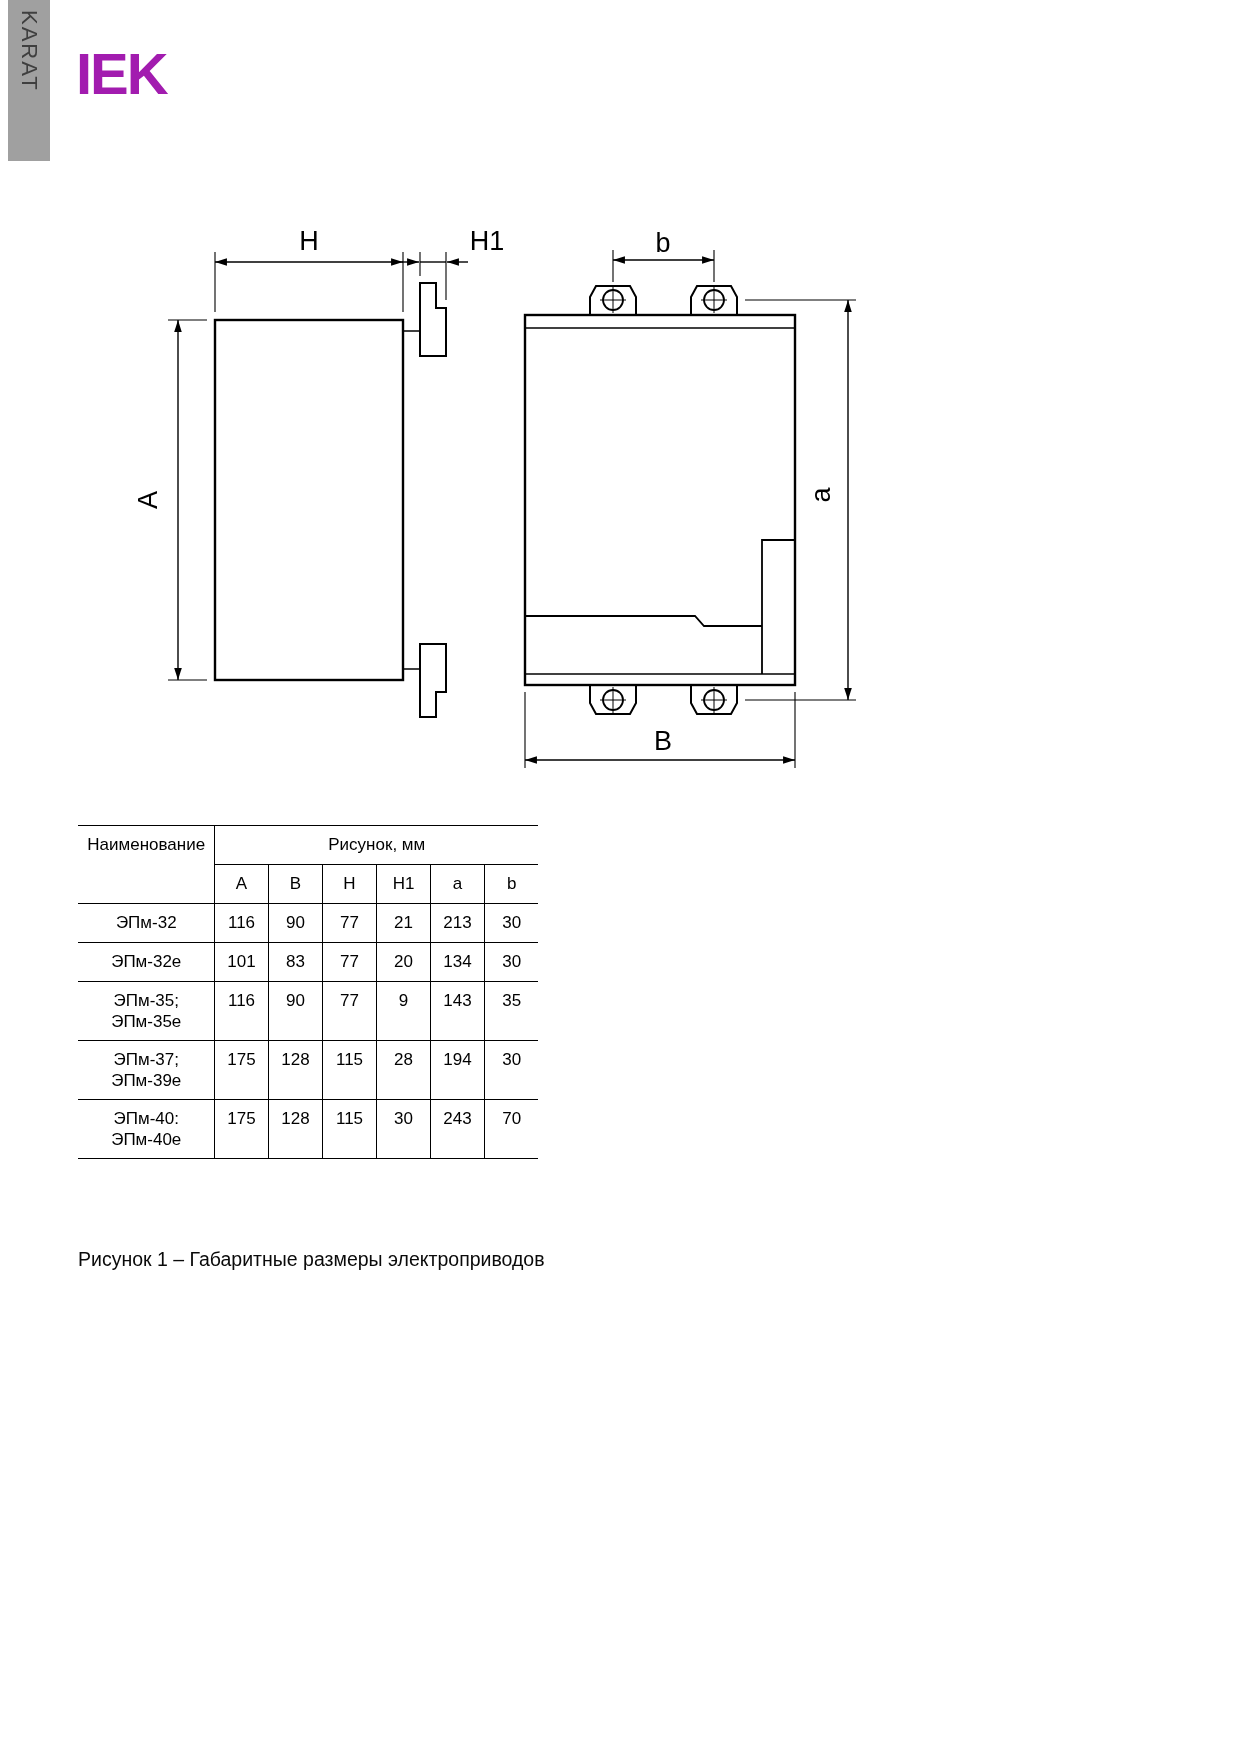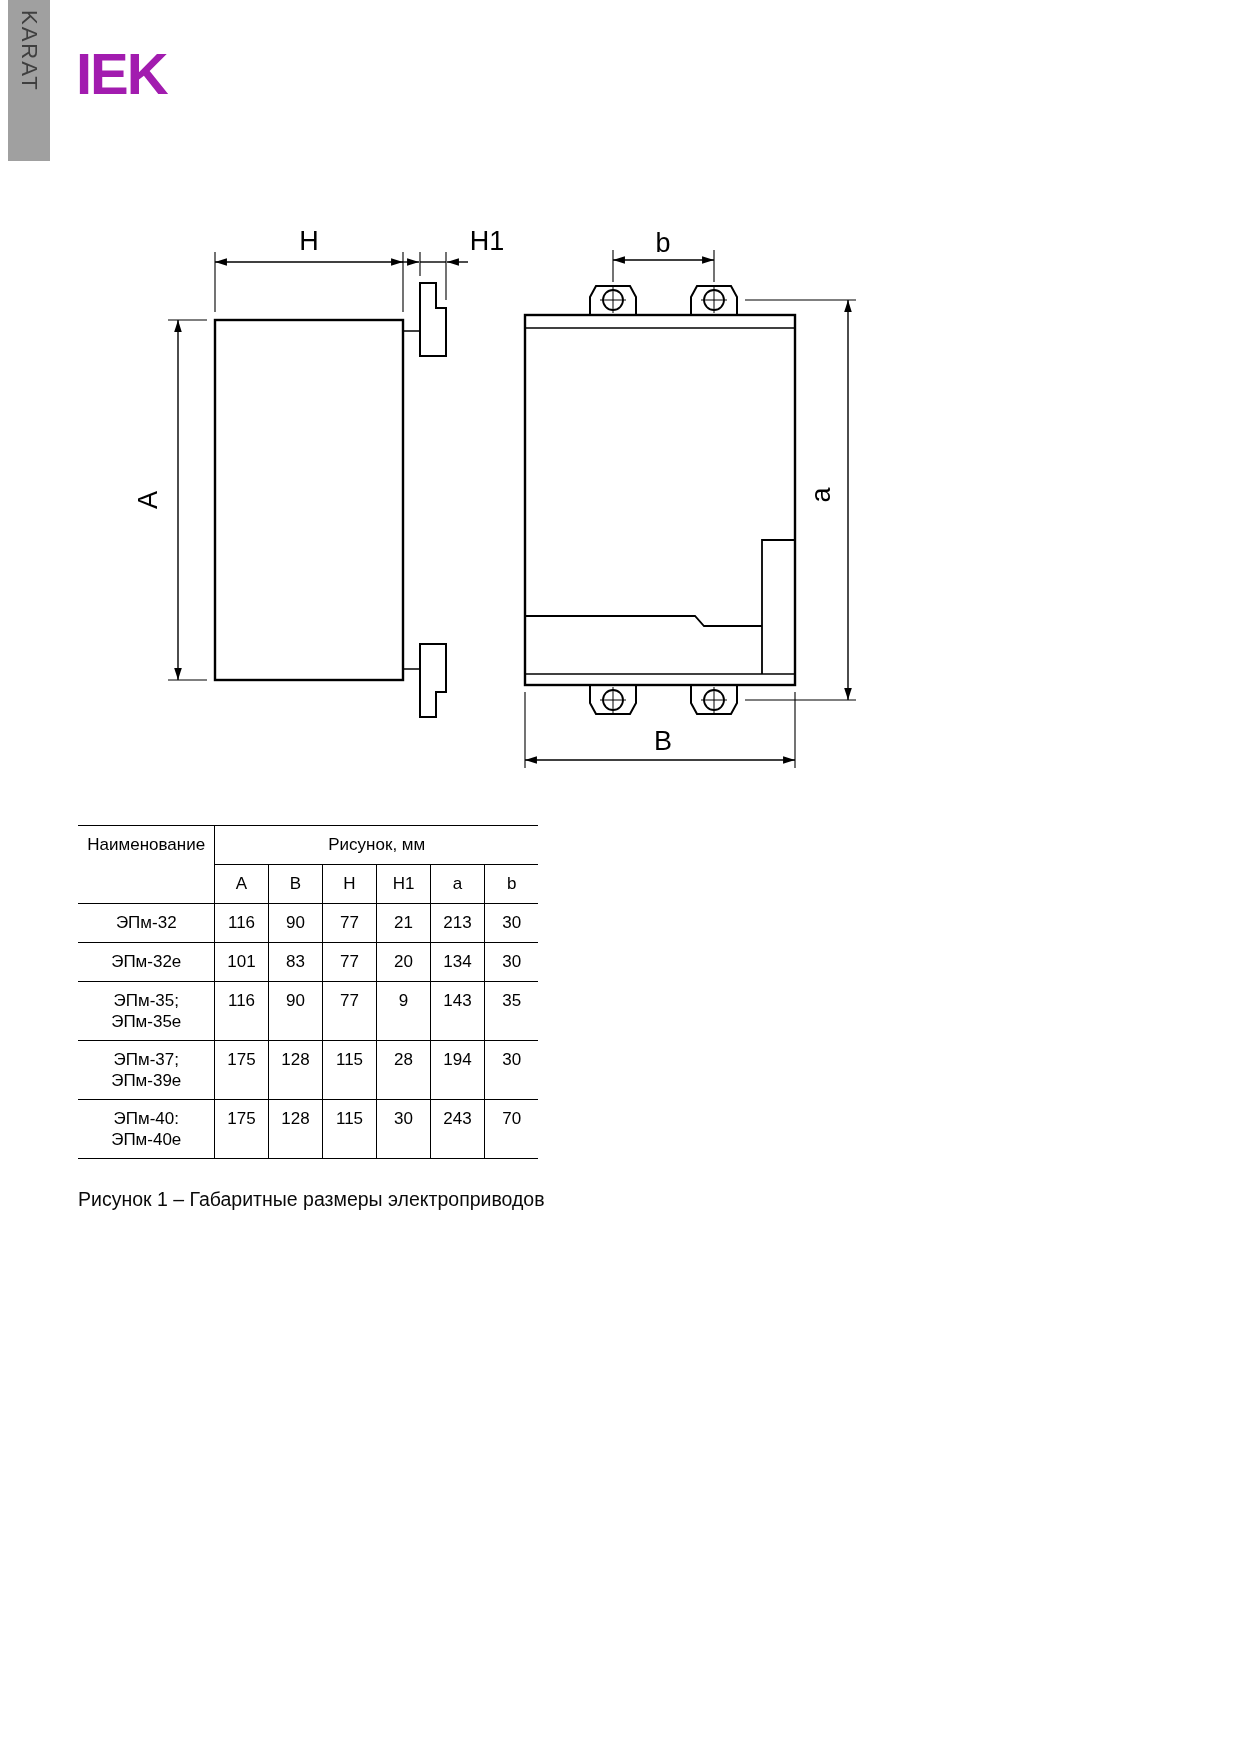--- a/index.html
+++ b/index.html
@@ -36,21 +36,21 @@
   }
   .dims-table th, .dims-table td {
     border:1.4px solid #000; font-weight:normal; text-align:center;
     vertical-align:top; padding:8px 6px 8px 7px; height:22px;
   }
   .dims-table .c-name { border-left-style:hidden; }
   .dims-table .c-last { border-right-style:hidden; }
   .dims-table .multiline { white-space:pre-line; }
   
   .caption {
-    position:absolute; left:78px; top:1188px; font-size:19.5px; color:#0a0a0a;
+    position:absolute; left:78px; top:1248px; font-size:19.5px; color:#0a0a0a;
   }
 </style>
 </head>
 <body>
 
 <div class="page">
 
   <div class="karat-bar">
     <span class="karat-text">KARAT</span>
   </div>

